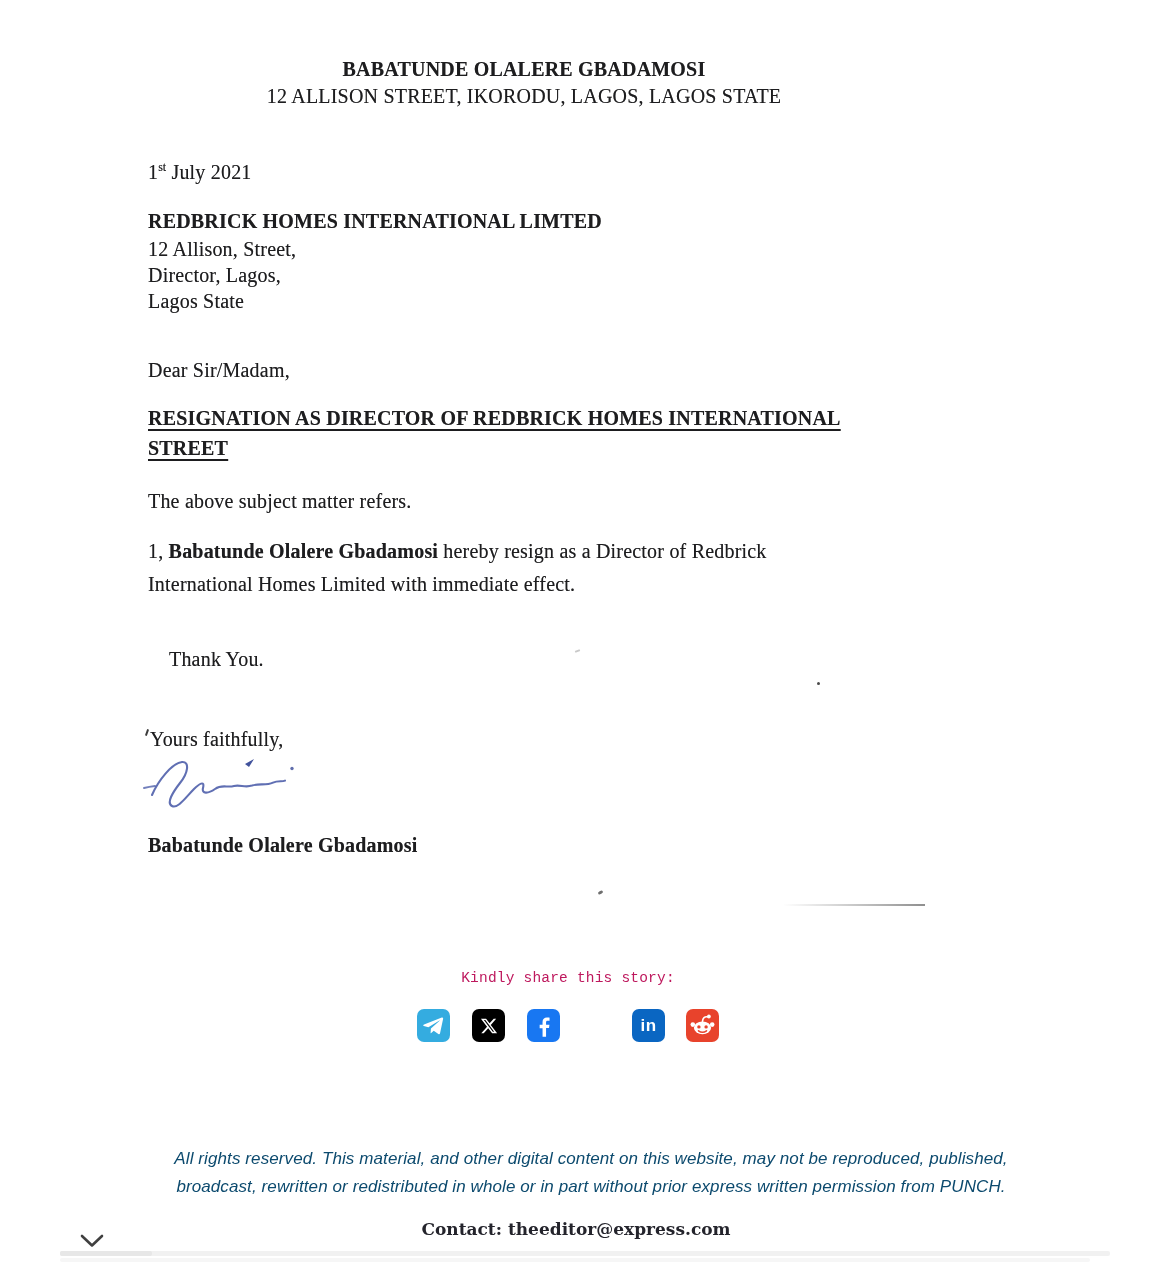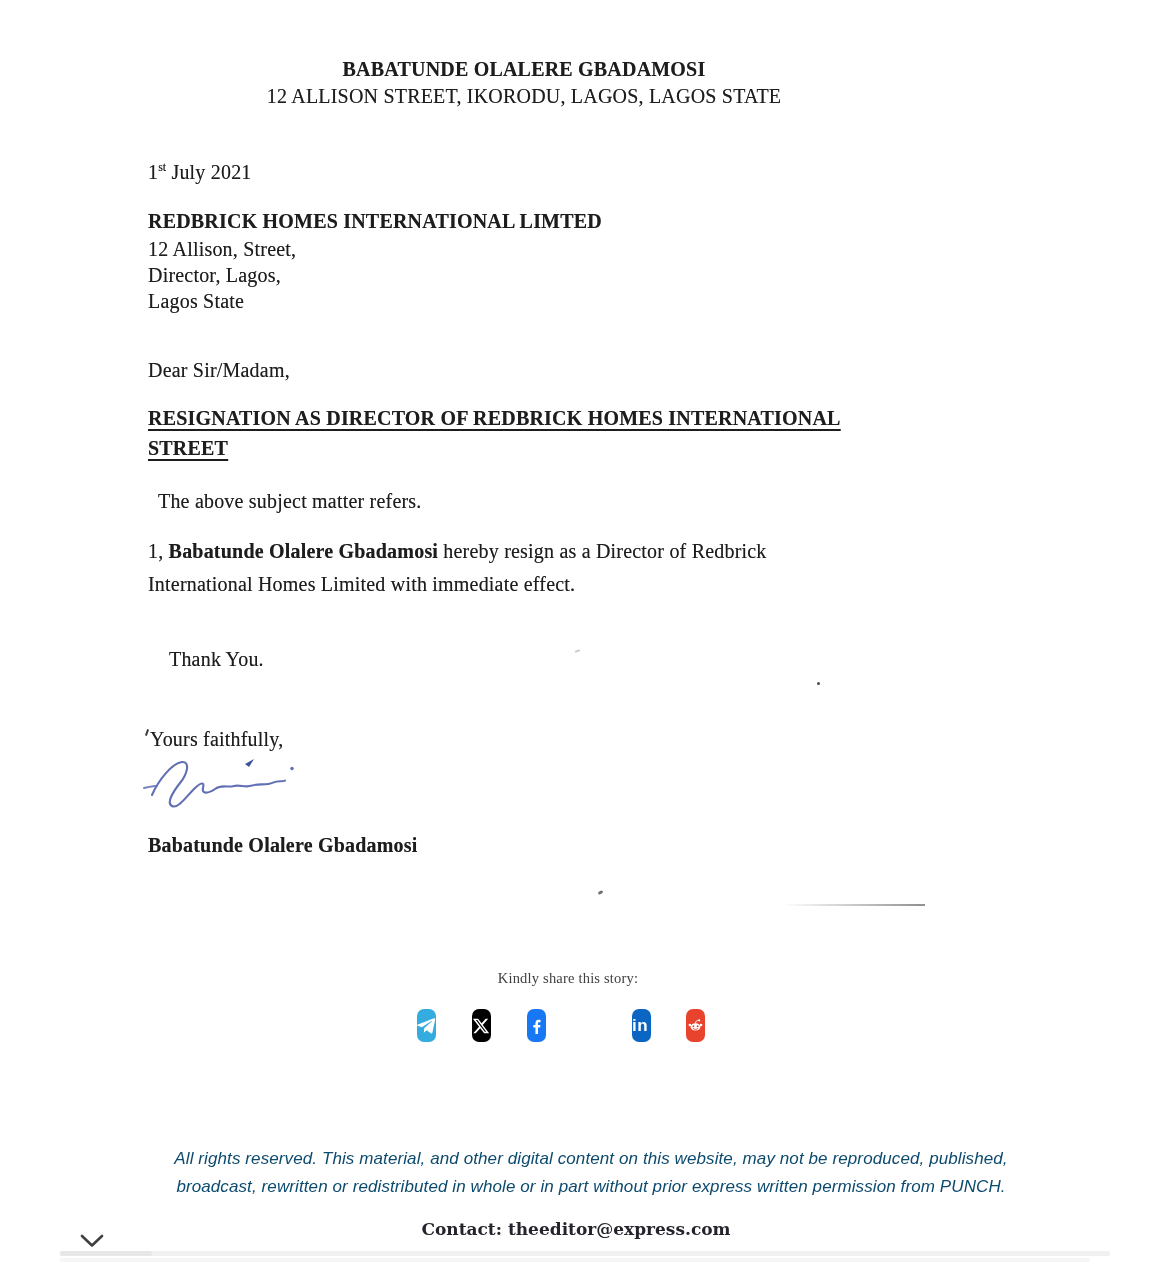--- a/index.html
+++ b/index.html
@@ -13,39 +13,39 @@
   .name{top:58px;font-size:21px;font-weight:bold;letter-spacing:.5px;}
   .addr{top:85px;font-size:21px;letter-spacing:.3px;}
   .date{left:148px;top:160px;}
   .date sup{font-size:12px;letter-spacing:0;}
   .company{left:148px;top:210px;font-weight:bold;}
   .r0{left:148px;top:238px;} .r1{left:148px;top:264px;} .r2{left:148px;top:290px;}
   .salut{left:148px;top:359px;}
   .subject{left:148px;font-weight:bold;white-space:pre;
            text-decoration:underline;text-decoration-thickness:2px;text-underline-offset:4px;}
   .subj1{top:407px;} .subj2{top:437px;}
-  .p1{left:148px;top:490px;margin-left:10px;}
+  .p1{left:148px;top:490px;}
   .p2a{left:148px;top:540px;} .p2b{left:148px;top:573px;}
   .thanks{left:148px;top:648px;margin-left:21px;}
   .closing{left:150px;top:728px;}
   .signature{position:absolute;left:142px;top:751px;}
   .signatory{left:148px;top:834px;font-weight:bold;font-size:21px;}
   
   .art{position:absolute;}
   .spk1{left:817px;top:682px;width:3px;height:3px;background:#4a4a4a;border-radius:50%;}
   .spk2{left:575px;top:650px;width:5px;height:2px;background:#c9c9c9;transform:rotate(-20deg);}
   .spk3{left:598px;top:891px;width:5px;height:3px;background:#6f6f6f;border-radius:40%;transform:rotate(-30deg);}
   .spk4{left:146px;top:729px;width:2px;height:7px;background:#3c3c3c;border-radius:1px;transform:rotate(20deg);}
   .scanline{left:783px;top:904px;width:142px;height:2px;
             background:linear-gradient(to left,#8f8f8f,#d9d9d9 65%,rgba(217,217,217,0));}
   
   .share-label{position:absolute;left:0;top:970px;width:1136px;text-align:center;
-               font-family:Liberation Serif, serif;font-size:14.5px;color:#404040;letter-spacing:.2px;}
-  .sicon{position:absolute;top:1009px;width:19px;height:33px;border-radius:7px;
-         display:flex;align-items:center;justify-content:flex-start;cursor:pointer;}
+               font-family:Liberation Mono, monospace;font-size:14.5px;color:#be185d;letter-spacing:.2px;}
+  .sicon{position:absolute;top:1009px;width:33px;height:33px;border-radius:7px;
+         display:flex;align-items:center;justify-content:center;cursor:pointer;}
   .sicon svg{display:block;}
   .in-text{color:#fff;font-family:"Liberation Sans", sans-serif;font-weight:800;font-size:17px;letter-spacing:.5px;}
   
   .copy{position:absolute;left:56px;width:1070px;text-align:center;
         font-family:"Liberation Sans", sans-serif;font-style:italic;font-size:17px;color:#0c4a6e;letter-spacing:.1px;}
   .copy1{top:1149px;} .copy2{top:1177px;}
   .contact{position:absolute;left:0;top:1219px;width:1152px;text-align:center;
            font-family:"DejaVu Serif", serif;font-weight:bold;font-size:17px;color:#24242c;}
   .chev{position:absolute;left:78px;top:1231px;width:28px;height:20px;background:none;border:none;
         padding:0;cursor:pointer;display:flex;align-items:center;justify-content:center;}

